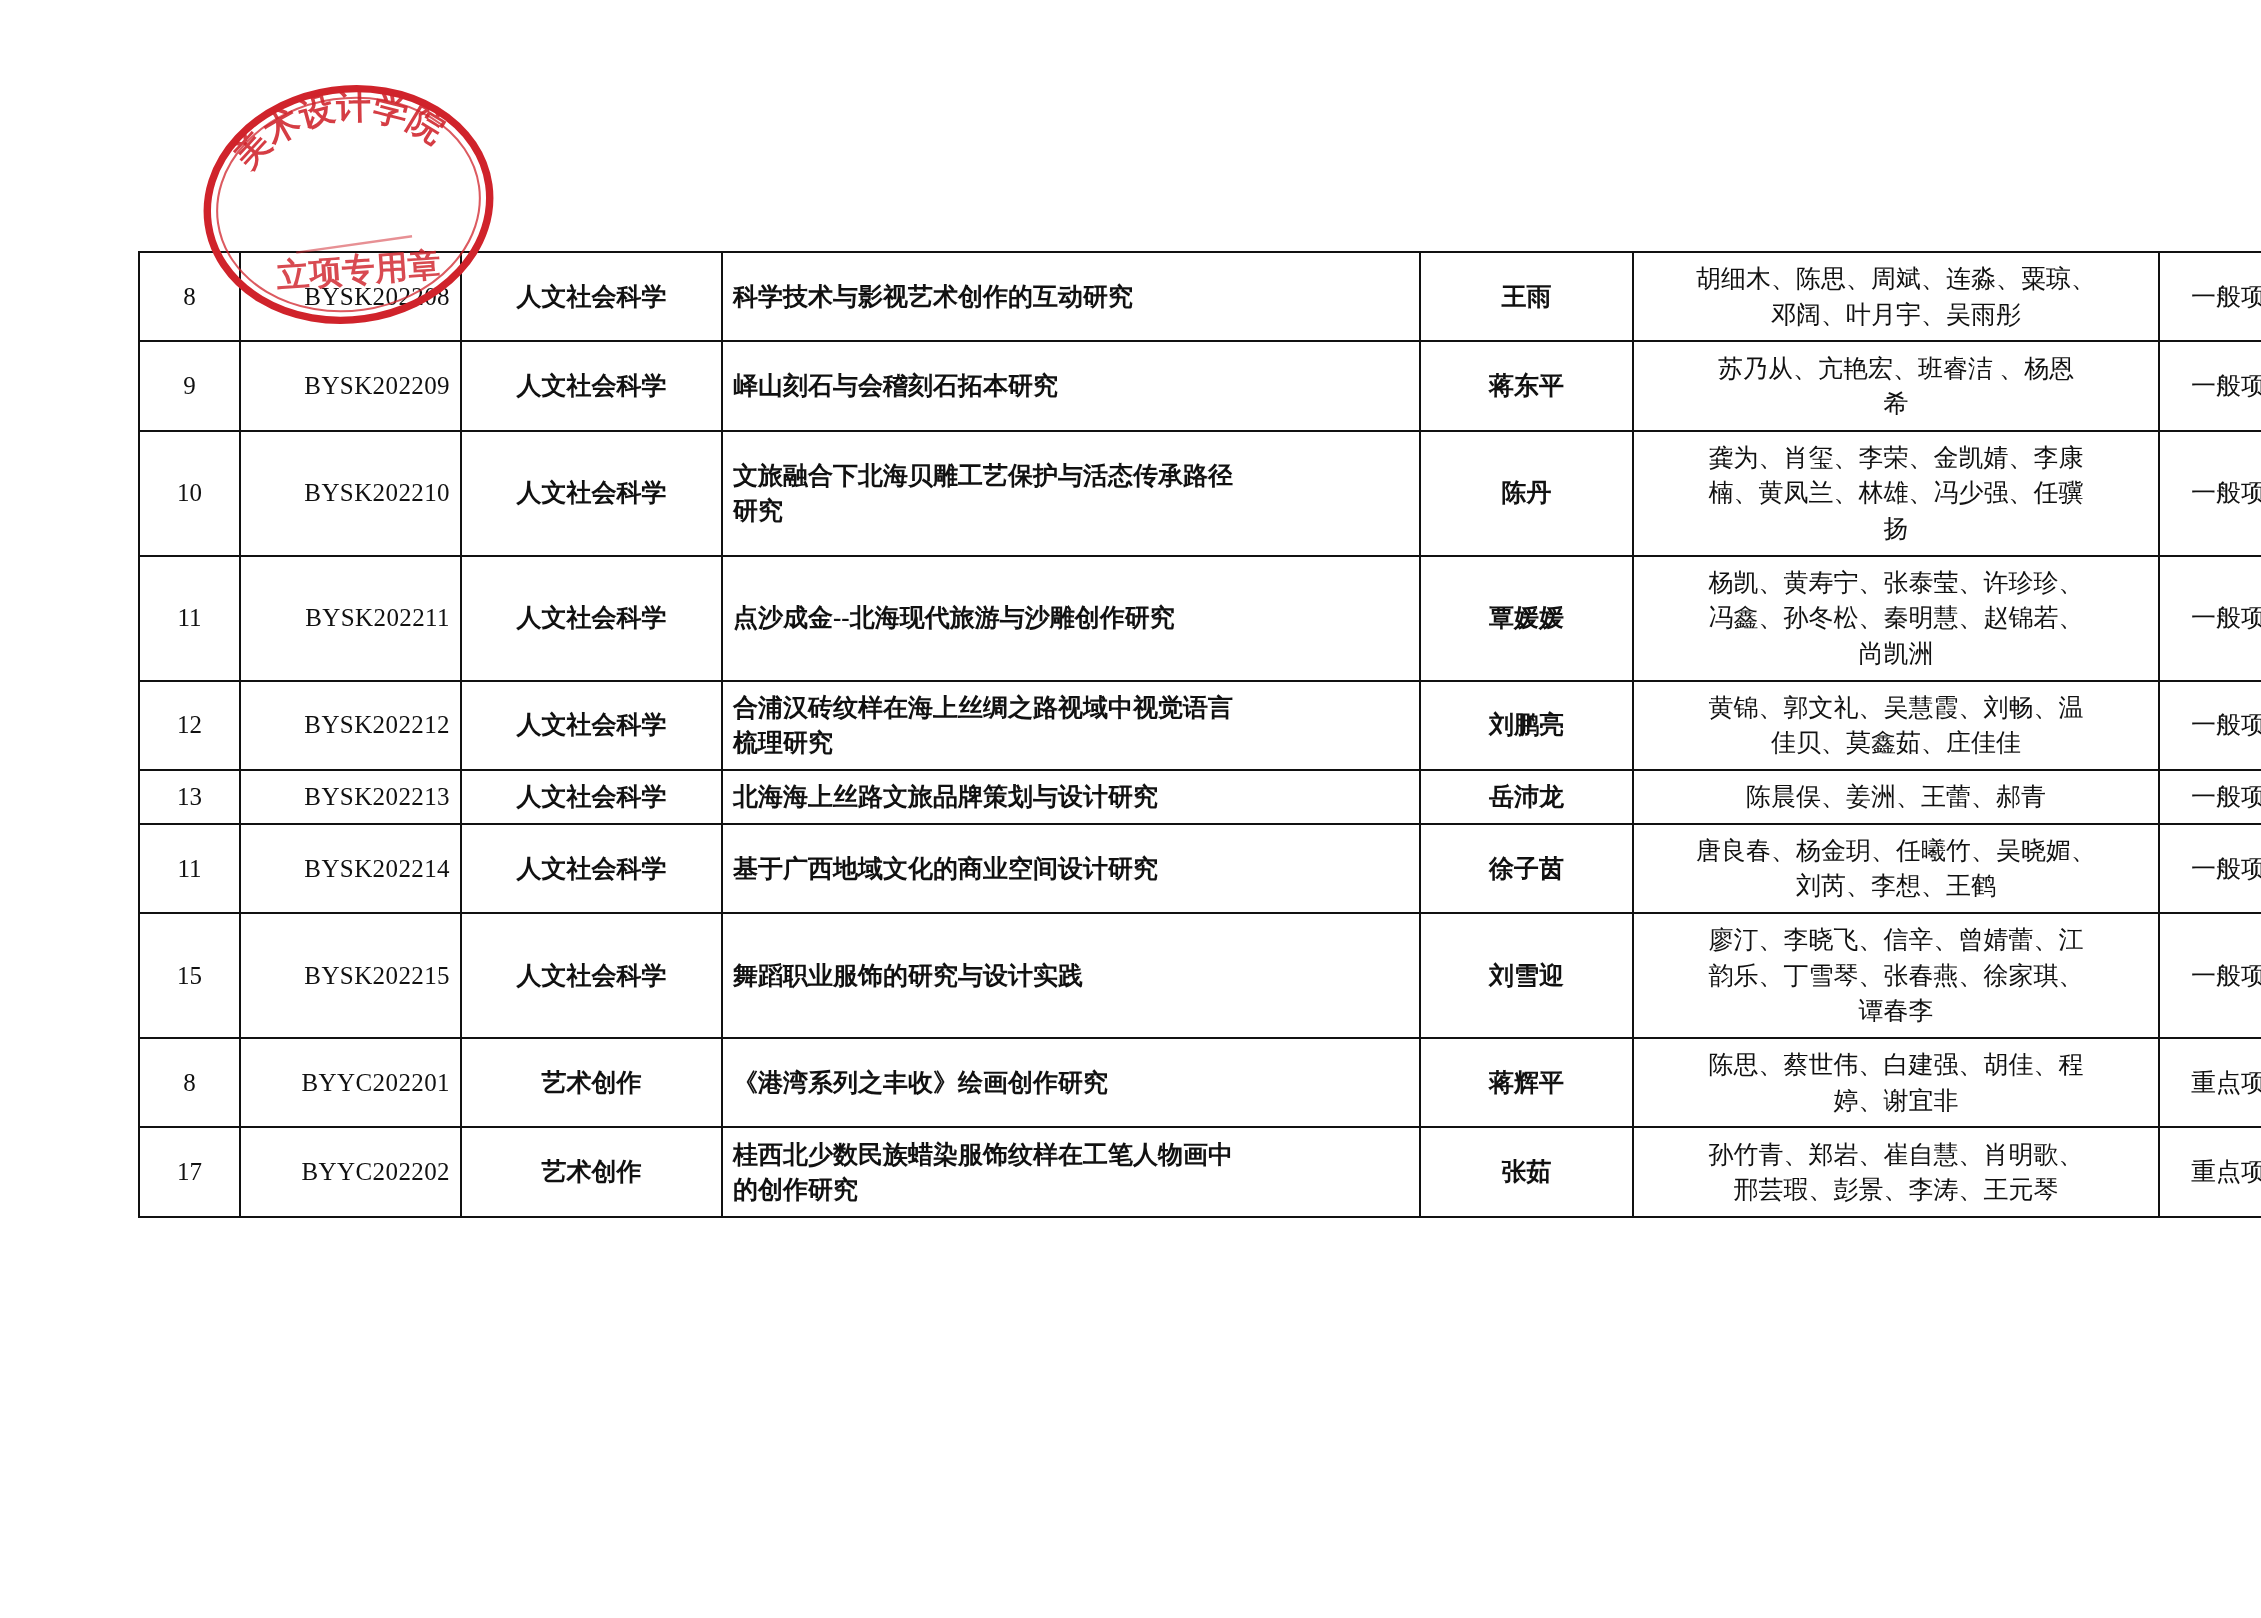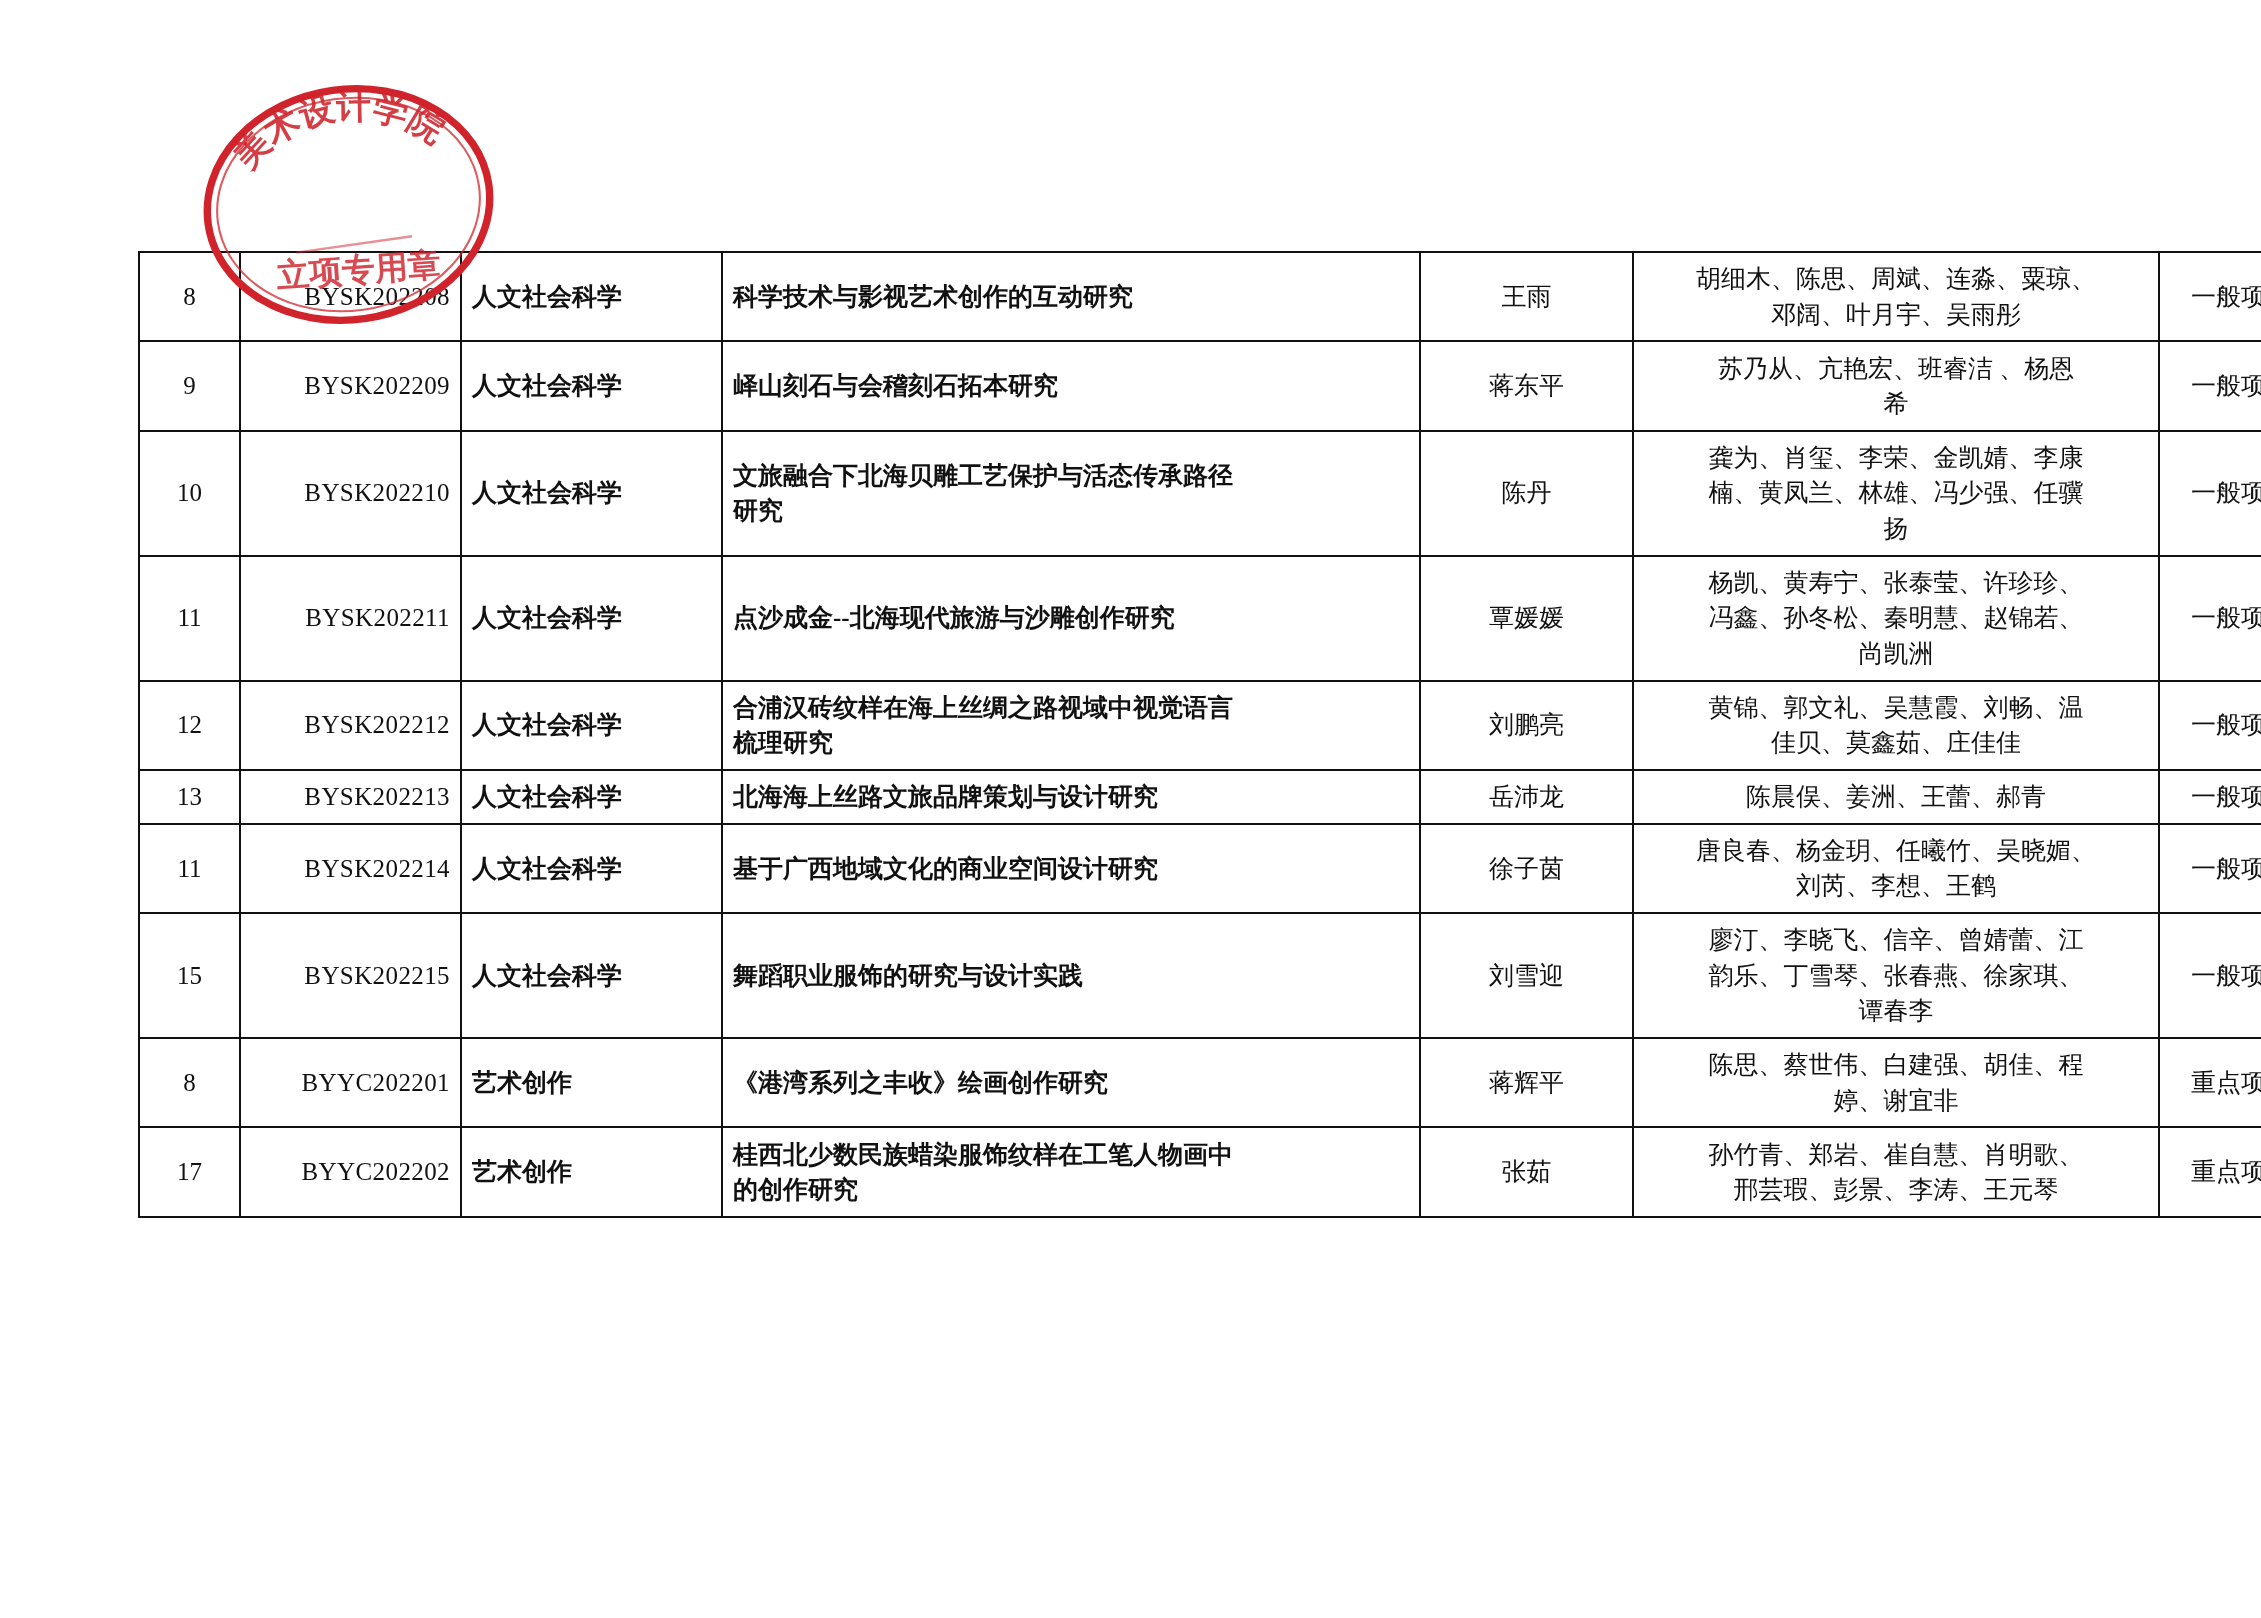--- a/index.html
+++ b/index.html
@@ -40,23 +40,23 @@
   .doc-table td {
     border: 2.1px solid #111111;
     padding: 8.2px 10px;
     vertical-align: middle;
     font-size: 25px;
     line-height: 1.42;
     font-family: "Liberation Serif", "DejaVu Serif", serif;
   }
   .c-no      { width: 79px;  text-align: center; }
   .c-code    { width: 199px; text-align: right; letter-spacing: 0.4px; }
-  .c-cat     { width: 239px; text-align: left; font-weight: 700; }
+  .c-cat     { width: 239px; text-align: center; font-weight: 700; }
   .c-title   { width: 676px; text-align: left; font-weight: 700; padding-left: 15px; border-radius: 11px; }
-  .c-leader  { width: 191px; text-align: center; font-weight: 400; }
+  .c-leader  { width: 191px; text-align: center; font-weight: 700; }
   .c-members { width: 504px; text-align: center; font-weight: 400; }
   .c-type    { width: 142px; text-align: center; }
 
   .members-line { display: block; }
   .title-line   { display: block; }
 </style>
 </head>
 <body>
 
 <div class="seal">

